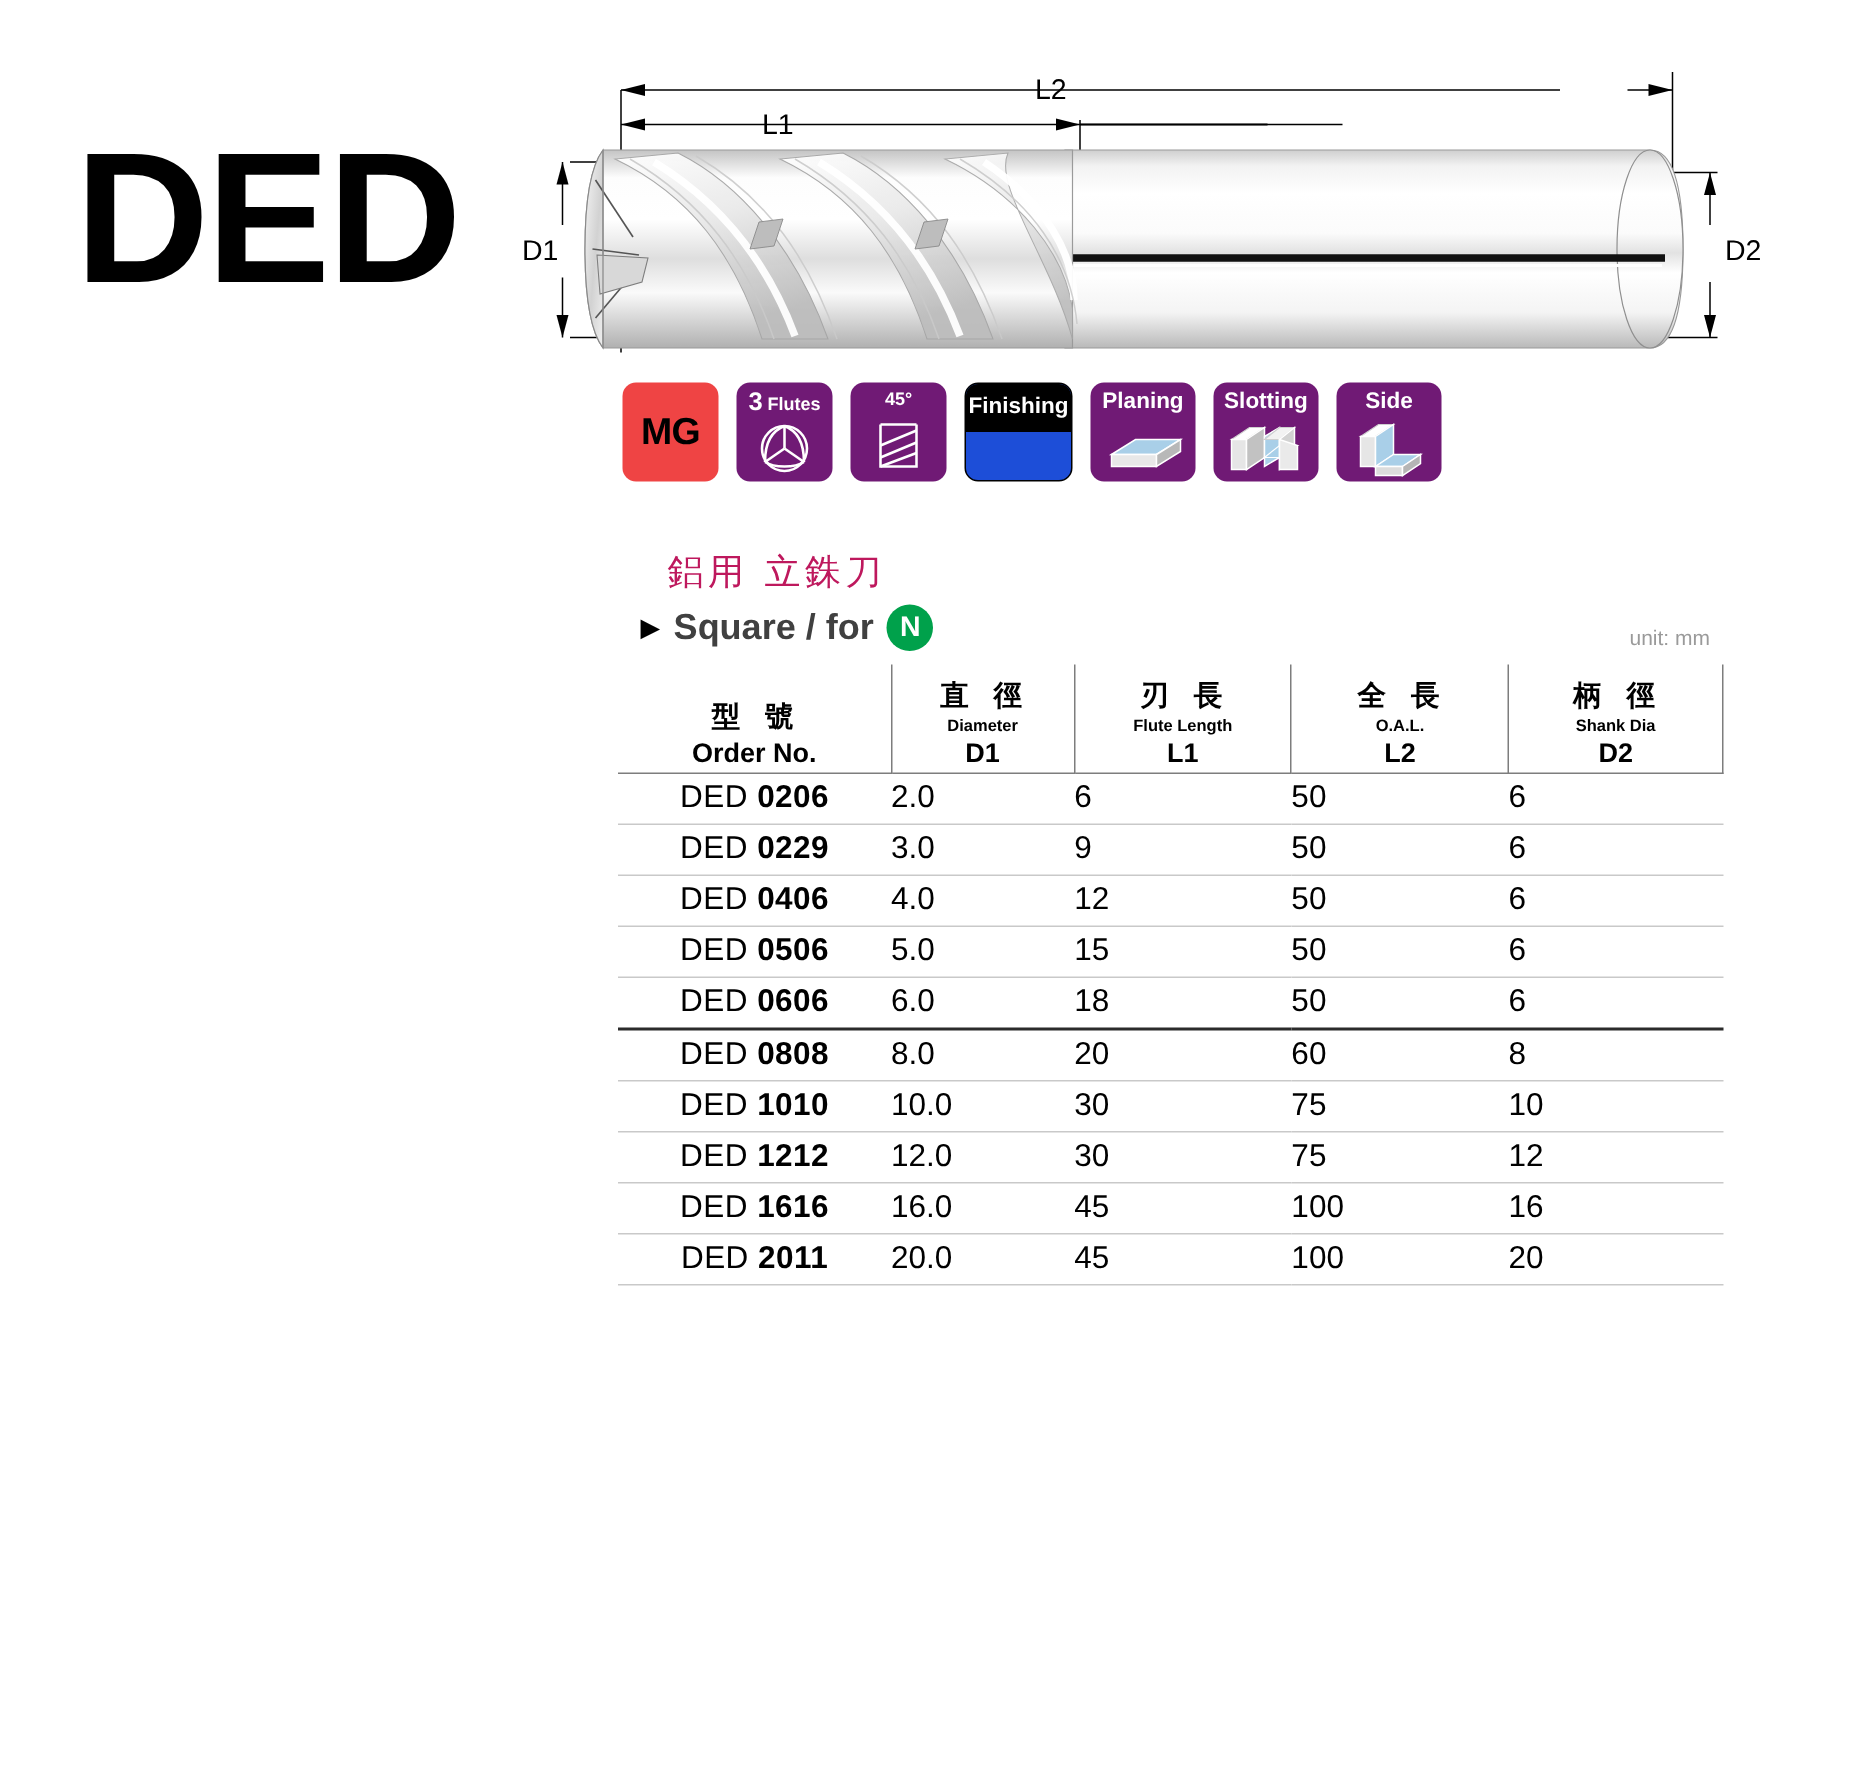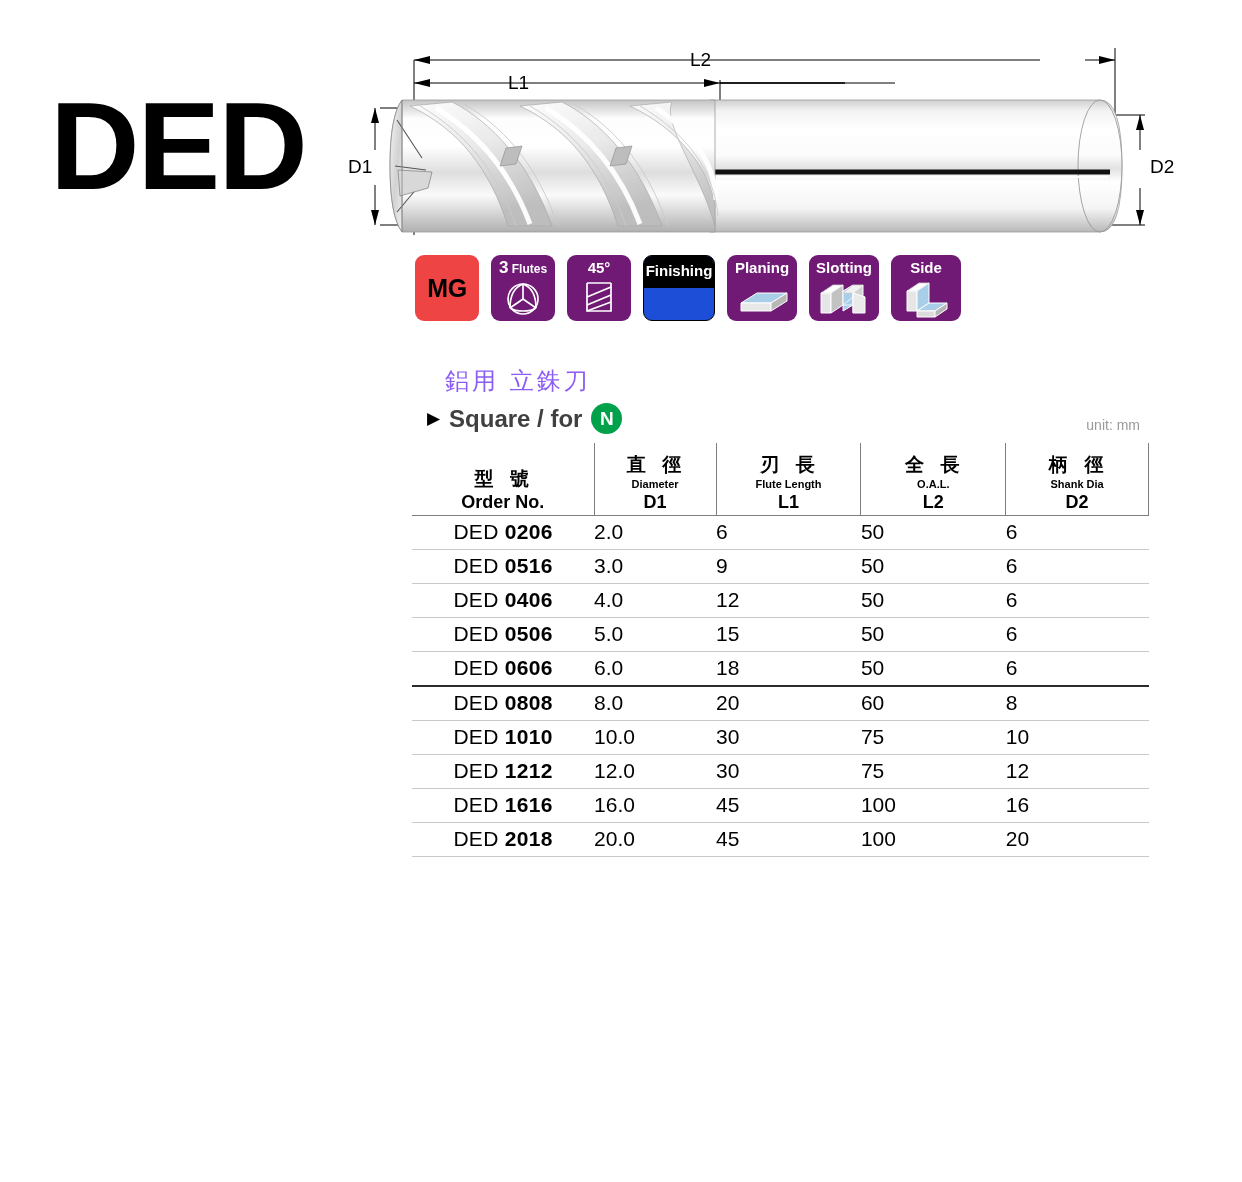--- a/index.html
+++ b/index.html
@@ -81,21 +81,21 @@
     white-space: nowrap;
   }
   .badge-flutes .badge-top-label {
     font-size: 12px;
   }
   .badge-flutes .flute-num {
     font-size: 17px;
     font-weight: bold;
   }
   .badge-angle .badge-top-label {
-    font-size: 15px;
+    font-size: 12px;
     top: 5px;
   }
   .badge-icon-area {
     position: absolute;
     left: 0;
     bottom: 2px;
     width: 100%;
     height: 42px;
   }
   
@@ -129,21 +129,21 @@
   
   #catalog-heading {
     position: absolute;
     left: 445px;
     top: 365px;
     width: 700px;
   }
   #heading-cn {
     font-size: 24px;
     letter-spacing: 3px;
-    color: #8b5cf6;
+    color: #be185d;
     margin-bottom: 6px;
     font-family: "DejaVu Sans", sans-serif;
   }
   #heading-en-row {
     display: flex;
     align-items: center;
     gap: 9px;
     margin-left: -18px;
   }
   #heading-arrow {
@@ -505,21 +505,21 @@
   </thead>
   <tbody id="spec-table-body">
       <tr class="drow">
         <td class="order-cell"><span class="order-prefix">DED </span><span class="order-num">0206</span></td>
         <td>2.0</td>
         <td>6</td>
         <td>50</td>
         <td>6</td>
       </tr>
       <tr class="drow">
-        <td class="order-cell"><span class="order-prefix">DED </span><span class="order-num">0516</span></td>
+        <td class="order-cell"><span class="order-prefix">DED </span><span class="order-num">0229</span></td>
         <td>3.0</td>
         <td>9</td>
         <td>50</td>
         <td>6</td>
       </tr>
       <tr class="drow">
         <td class="order-cell"><span class="order-prefix">DED </span><span class="order-num">0406</span></td>
         <td>4.0</td>
         <td>12</td>
         <td>50</td>
@@ -561,20 +561,20 @@
         <td>12</td>
       </tr>
       <tr class="drow">
         <td class="order-cell"><span class="order-prefix">DED </span><span class="order-num">1616</span></td>
         <td>16.0</td>
         <td>45</td>
         <td>100</td>
         <td>16</td>
       </tr>
       <tr class="drow last-row">
-        <td class="order-cell"><span class="order-prefix">DED </span><span class="order-num">2018</span></td>
+        <td class="order-cell"><span class="order-prefix">DED </span><span class="order-num">2011</span></td>
         <td>20.0</td>
         <td>45</td>
         <td>100</td>
         <td>20</td>
       </tr>
     </tbody>
 </table>
 
 </body></html>

